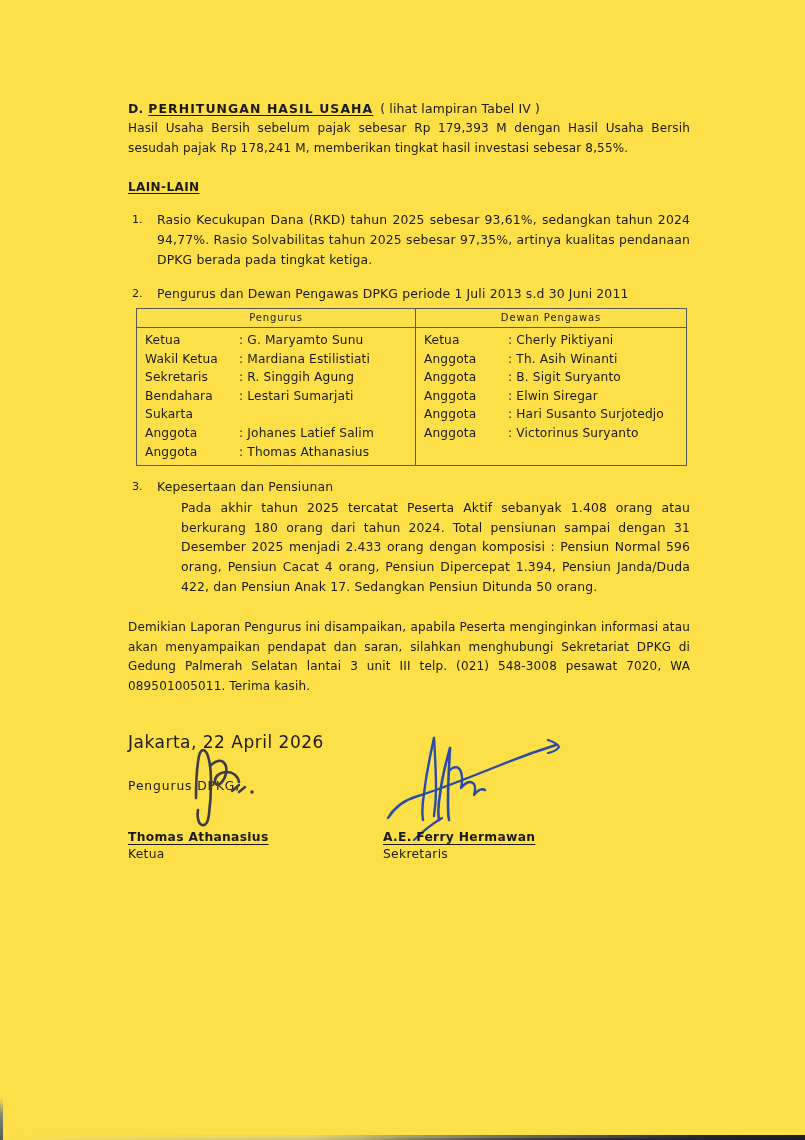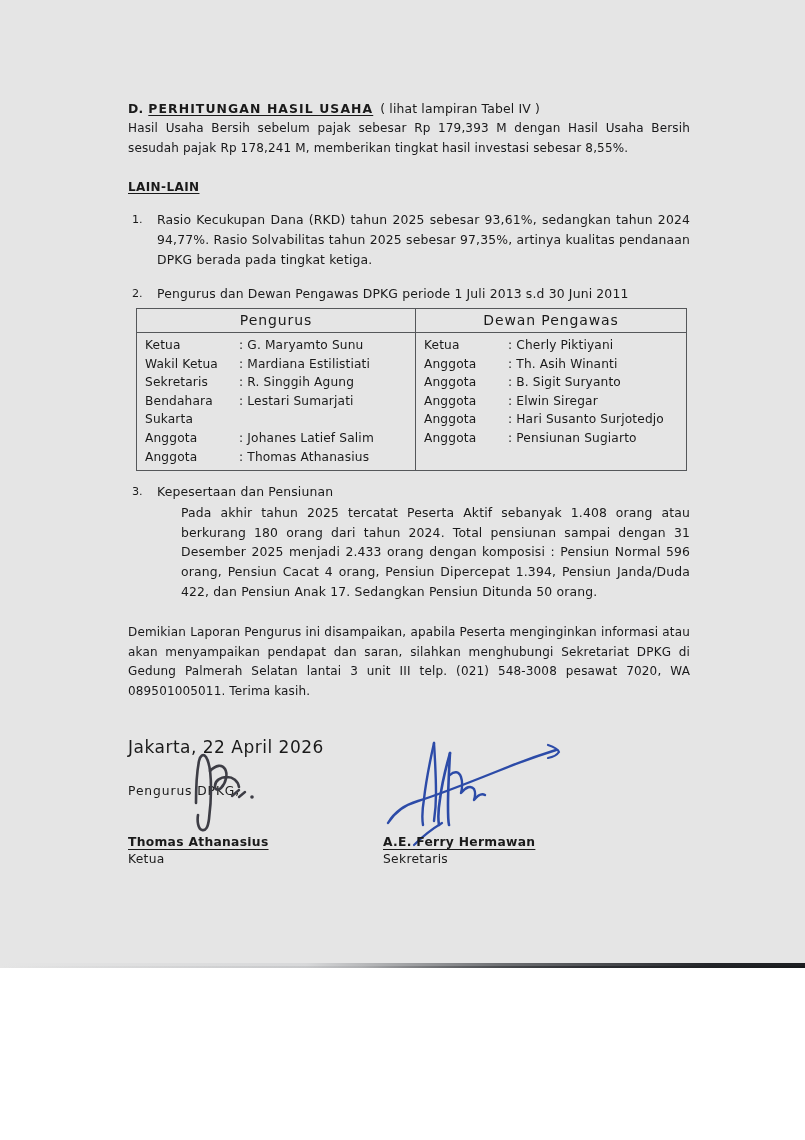--- a/index.html
+++ b/index.html
@@ -8,22 +8,22 @@
     padding: 0;
     background: #ffffff;
   }
   body {
     font-family: "DejaVu Sans", "Liberation Sans", sans-serif;
     color: #1a1a1a;
   }
   .page {
     position: relative;
     width: 805px;
-    height: 968px;
-    background: #e5e5e5;
+    height: 1140px;
+    background: #fde047;
     overflow: hidden;
     box-sizing: border-box;
   }
   
   .scan-edge-left {
     position: absolute;
     left: 0; top: 1098px;
     width: 3px; height: 42px;
     background: linear-gradient(to bottom, rgba(120,128,138,0) 0%, rgba(110,118,128,0.85) 40%, rgba(70,76,84,0.9) 100%);
   }
@@ -123,21 +123,21 @@
   }
   table.board th,
   table.board td {
     border: 1px solid #55575a;
     padding: 0;
     vertical-align: top;
   }
   table.board th {
     text-align: center;
     font-weight: normal;
-    font-size: 14px;
+    font-size: 10px;
     letter-spacing: 0.9px;
     padding: 3px 0 4px 0;
   }
   table.board td.cell {
     padding: 3px 0 4px 8px;
   }
   .col-left { width: 279px; }
   .col-right { width: 271px; }
 
   .kv {
@@ -277,21 +277,21 @@
               <div class="kv kv-right">
                 <span class="k">Anggota</span>
                 <span class="v"><span>:</span>&nbsp;<span>Elwin Siregar</span></span>
               </div>
               <div class="kv kv-right">
                 <span class="k">Anggota</span>
                 <span class="v"><span>:</span>&nbsp;<span>Hari Susanto Surjotedjo</span></span>
               </div>
               <div class="kv kv-right">
                 <span class="k">Anggota</span>
-                <span class="v"><span>:</span>&nbsp;<span>Pensiunan Sugiarto</span></span>
+                <span class="v"><span>:</span>&nbsp;<span>Victorinus Suryanto</span></span>
               </div>
             </td>
           </tr>
         </tbody>
       </table>
     </div>
 
     <div class="num-item nojust" style="margin-top:11px;">
       <span class="num">3.</span>
       <span>Kepesertaan dan Pensiunan</span>

